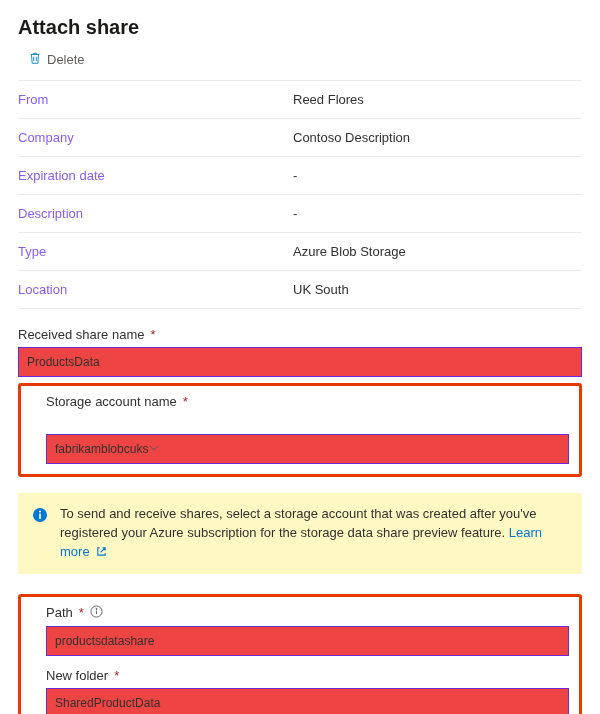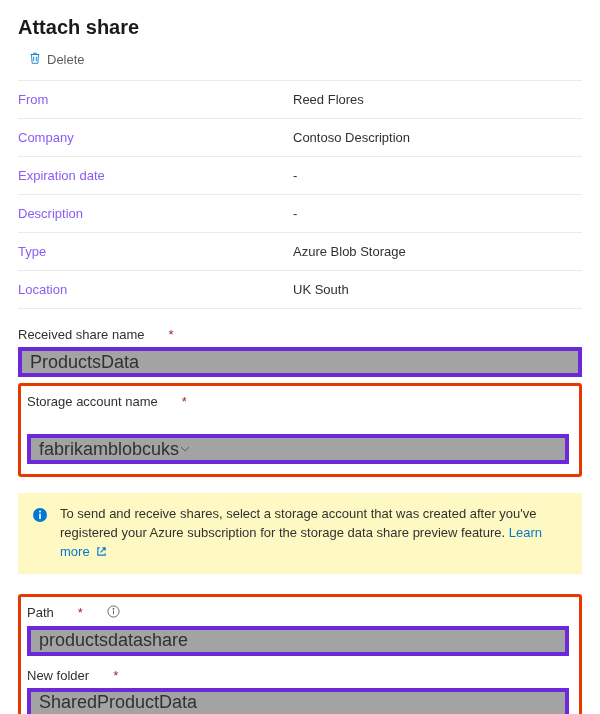--- a/index.html
+++ b/index.html
@@ -28,36 +28,36 @@
   .hr { border: none; border-top: 1px solid #edebe9; margin: 0; }
   .detail-row {
     display: flex; align-items: center;
     border-bottom: 1px solid #edebe9;
     padding: 10px 0;
     min-height: 38px;
   }
   .detail-label { width: 275px; flex: 0 0 275px; color: #8b5cf6; }
   .detail-value { flex: 1; color: #323130; }
   .form-group { margin-top: 18px; }
-  .field-label { display: flex; align-items: center; gap: 24px; font-size: 13px; color: #323130; margin-bottom: 5px; }
+  .field-label { display: flex; align-items: center; gap: 6px; font-size: 13px; color: #323130; margin-bottom: 5px; }
   .required { color: #a4262c; }
   input[type=text], .select {
     width: 100%;
-    border: 4px solid #6d28d9;
+    border: 1px solid #6d28d9;
     height: 30px;
-    font-size: 18px;
+    font-size: 12px;
     padding: 0 8px;
     color: #323130;
     font-family: inherit;
-    background: #a3a3a3;
+    background: #ef4444;
   }
   .select { display: flex; align-items: center; justify-content: flex-start; cursor: pointer; margin-top: 25px; }
   .highlight-box {
     border: 3px solid #e63900;
-    padding: 8px 10px 10px 6px;
+    padding: 8px 10px 10px 25px;
     margin-top: 6px;
     border-radius: 3px;
   }
   .highlight-box.stack { margin-top: 20px; }
   .info-box {
     background: #fef9c3;
     display: flex; gap: 12px;
     padding: 12px 14px;
     margin: 16px 0 6px 0;
     font-size: 13px;

